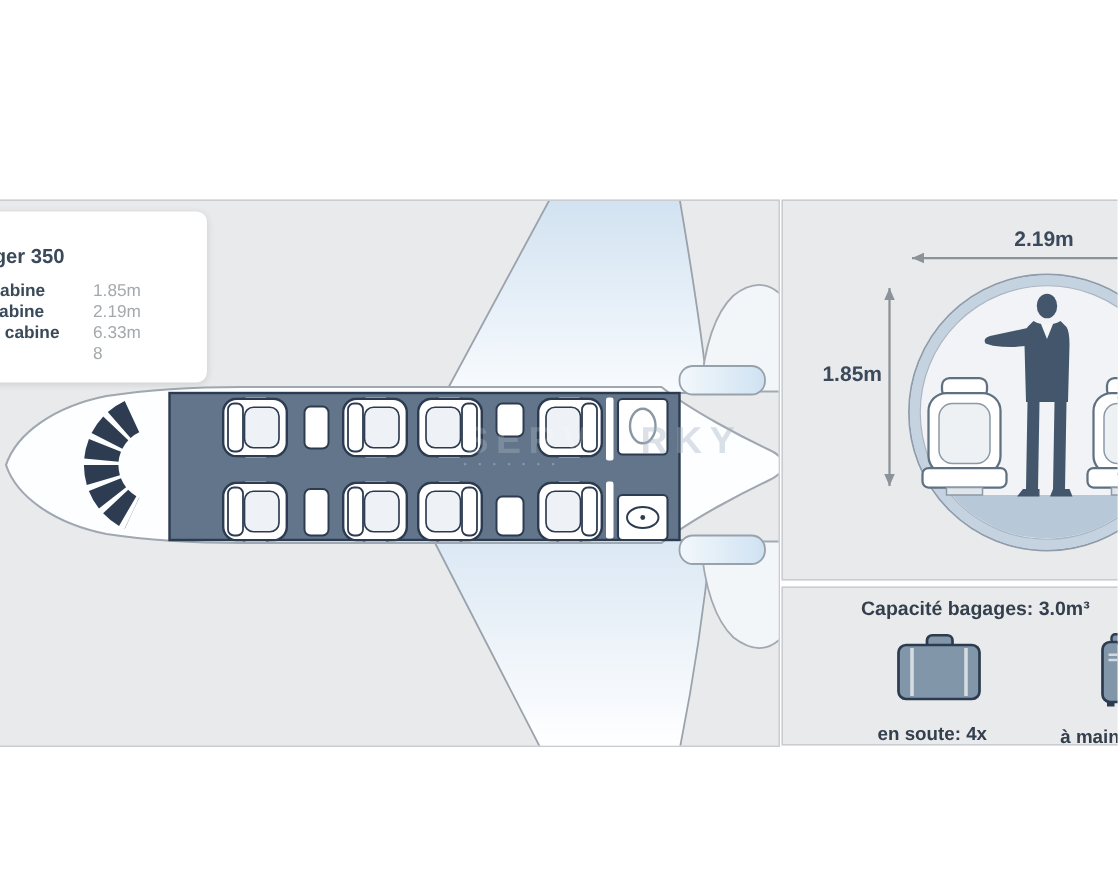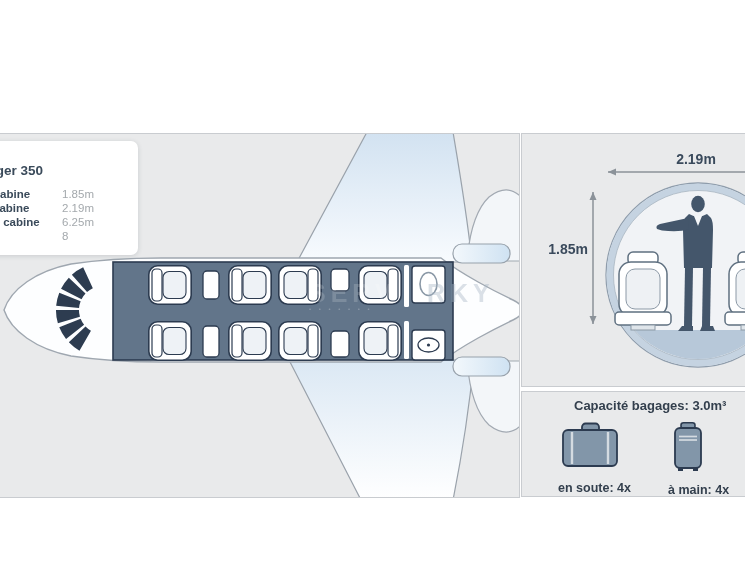--- a/index.html
+++ b/index.html
@@ -22,21 +22,21 @@
   .spec-row.clipped .spec-label{visibility:hidden;}
 
   
   .panel{position:absolute;left:521px;width:256px;background:#e9eaeb;
     border:1px solid #c9ccd0;box-sizing:border-box;overflow:hidden;}
   #cross-panel{top:133px;height:254px;}
   #bag-panel{top:391px;height:106px;}
 
   .bag-heading{margin-top:6px;padding-left:52px;font-size:13px;font-weight:bold;
     color:#333f4d;white-space:nowrap;}
-  .bag-col{position:absolute;top:30px;width:100px;text-align:left;}
+  .bag-col{position:absolute;top:30px;width:100px;text-align:right;}
   #bag-col-hold{left:36px;}
   #bag-col-hand{left:146px;}
   .bag-label{margin-top:7px;font-size:12.5px;font-weight:bold;color:#333f4d;white-space:nowrap;}
 
   .dim-text{font-weight:bold;fill:#3a4a5c;font-size:14px;font-family:"Liberation Sans",sans-serif;}
   .wm-big{font-weight:bold;font-size:25px;letter-spacing:5px;font-family:"Liberation Sans",sans-serif;}
 </style>
 </head>
 <body>
 
@@ -140,21 +140,21 @@
   <div class="spec-row">
     <span class="spec-label">Hauteur cabine</span>
     <span class="spec-value">1.85m</span>
   </div>
   <div class="spec-row">
     <span class="spec-label">Largeur cabine</span>
     <span class="spec-value">2.19m</span>
   </div>
   <div class="spec-row">
     <span class="spec-label">Longueur cabine</span>
-    <span class="spec-value">6.25m</span>
+    <span class="spec-value">6.33m</span>
   </div>
   <div class="spec-row clipped">
     <span class="spec-label">Passagers</span>
     <span class="spec-value">8</span>
   </div>
 </div>
 
 <div class="panel" id="cross-panel">
 <svg width="254" height="252" viewBox="0 0 254 252">
   <defs>

